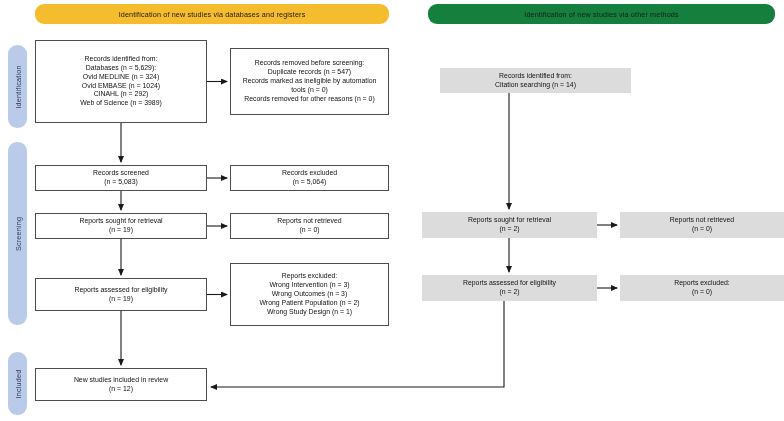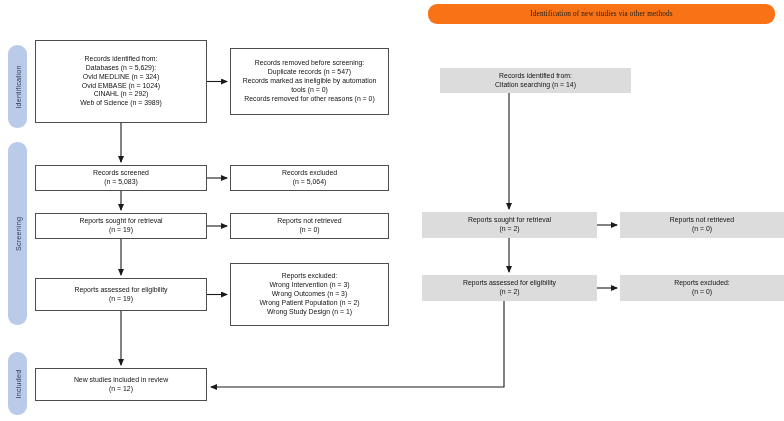--- a/index.html
+++ b/index.html
@@ -31,26 +31,25 @@
     box-sizing: border-box;
   }
   .banner-db {
     background: #f5bd2e;
     left: 35px;
     top: 4px;
     width: 354px;
     height: 20px;
   }
   .banner-other {
-    background: #f97316;
+    background: #15803d;
     left: 428px;
     top: 4px;
     width: 347px;
     height: 20px;
-    font-family: Liberation Serif, serif;
   }
   .stage-pill {
     position: absolute;
     background: #b9cbe8;
     border-radius: 9px;
     width: 19px;
     box-sizing: border-box;
   }
   .stage-pill .vlabel {
     position: absolute;
@@ -114,20 +113,21 @@
     width: 784px;
     height: 421px;
     pointer-events: none;
   }
 </style>
 </head>
 <body>
 
 <div id="diagram">
 
+  <div class="banner banner-db">Identification of new studies via databases and registers</div>
   <div class="banner banner-other">Identification of new studies via other methods</div>
 
   <div class="stage-pill pill-identification">
     <span class="vlabel">Identification</span>
   </div>
   <div class="stage-pill pill-screening">
     <span class="vlabel">Screening</span>
   </div>
   <div class="stage-pill pill-included">
     <span class="vlabel">Included</span>

